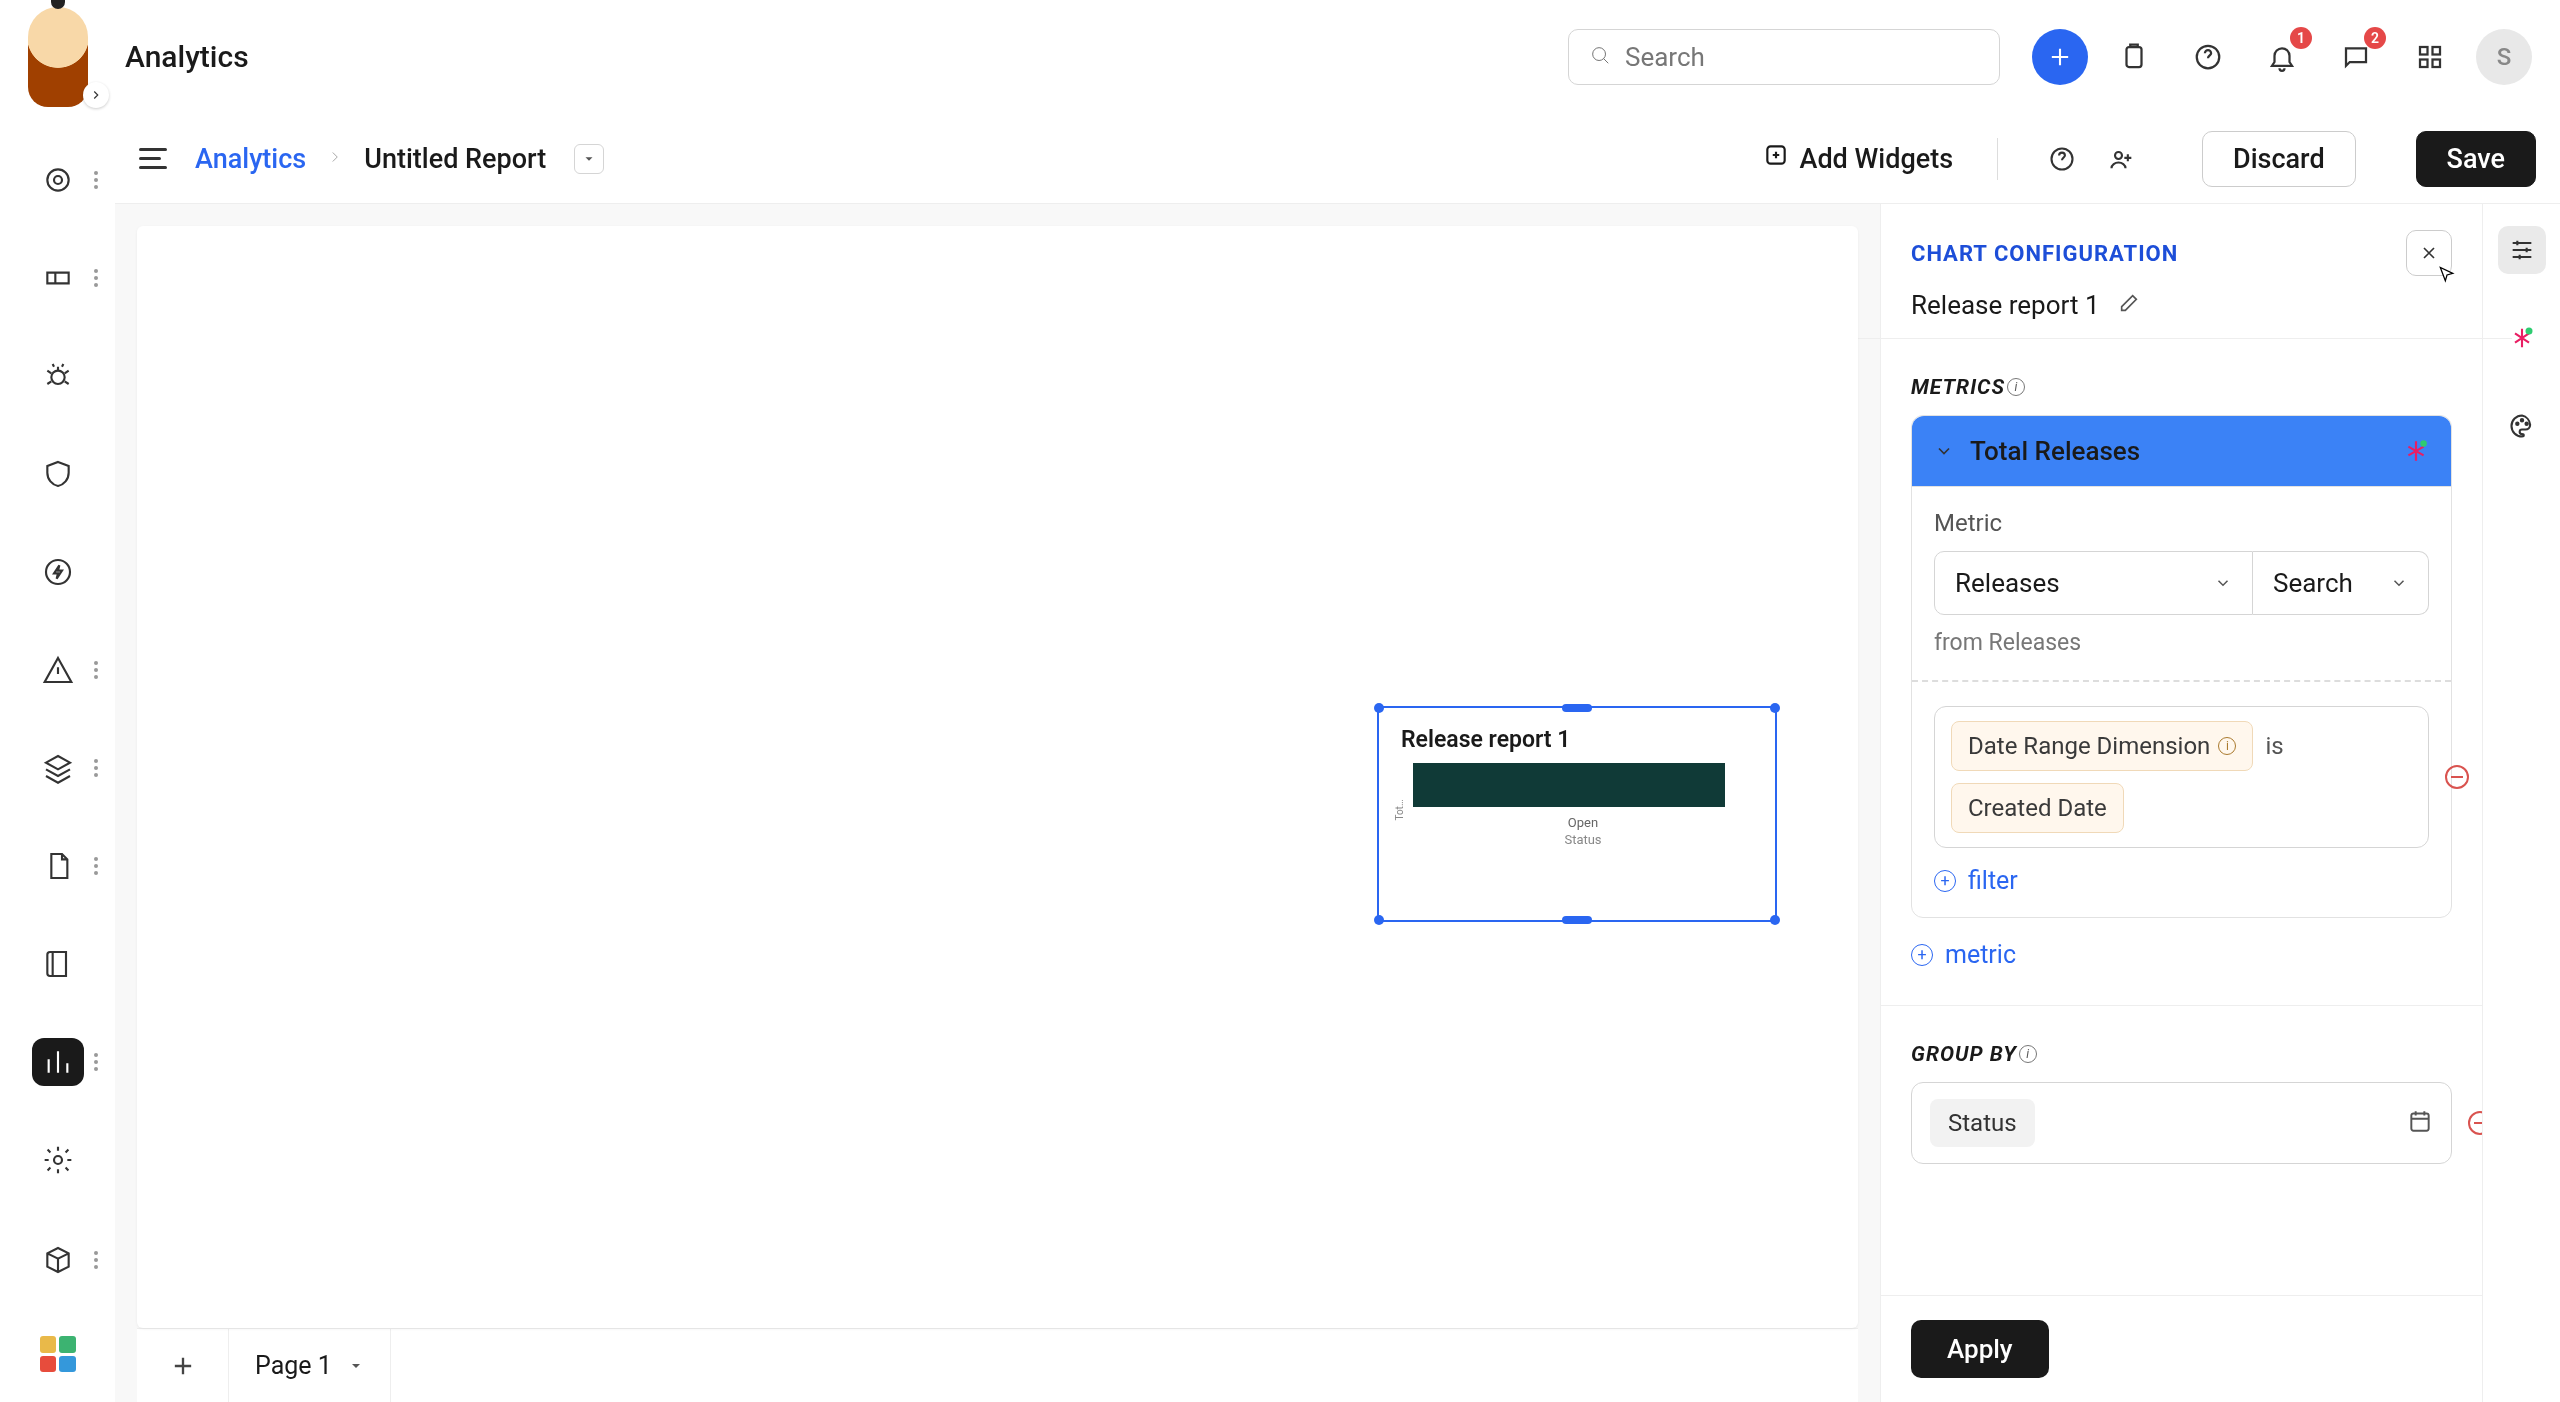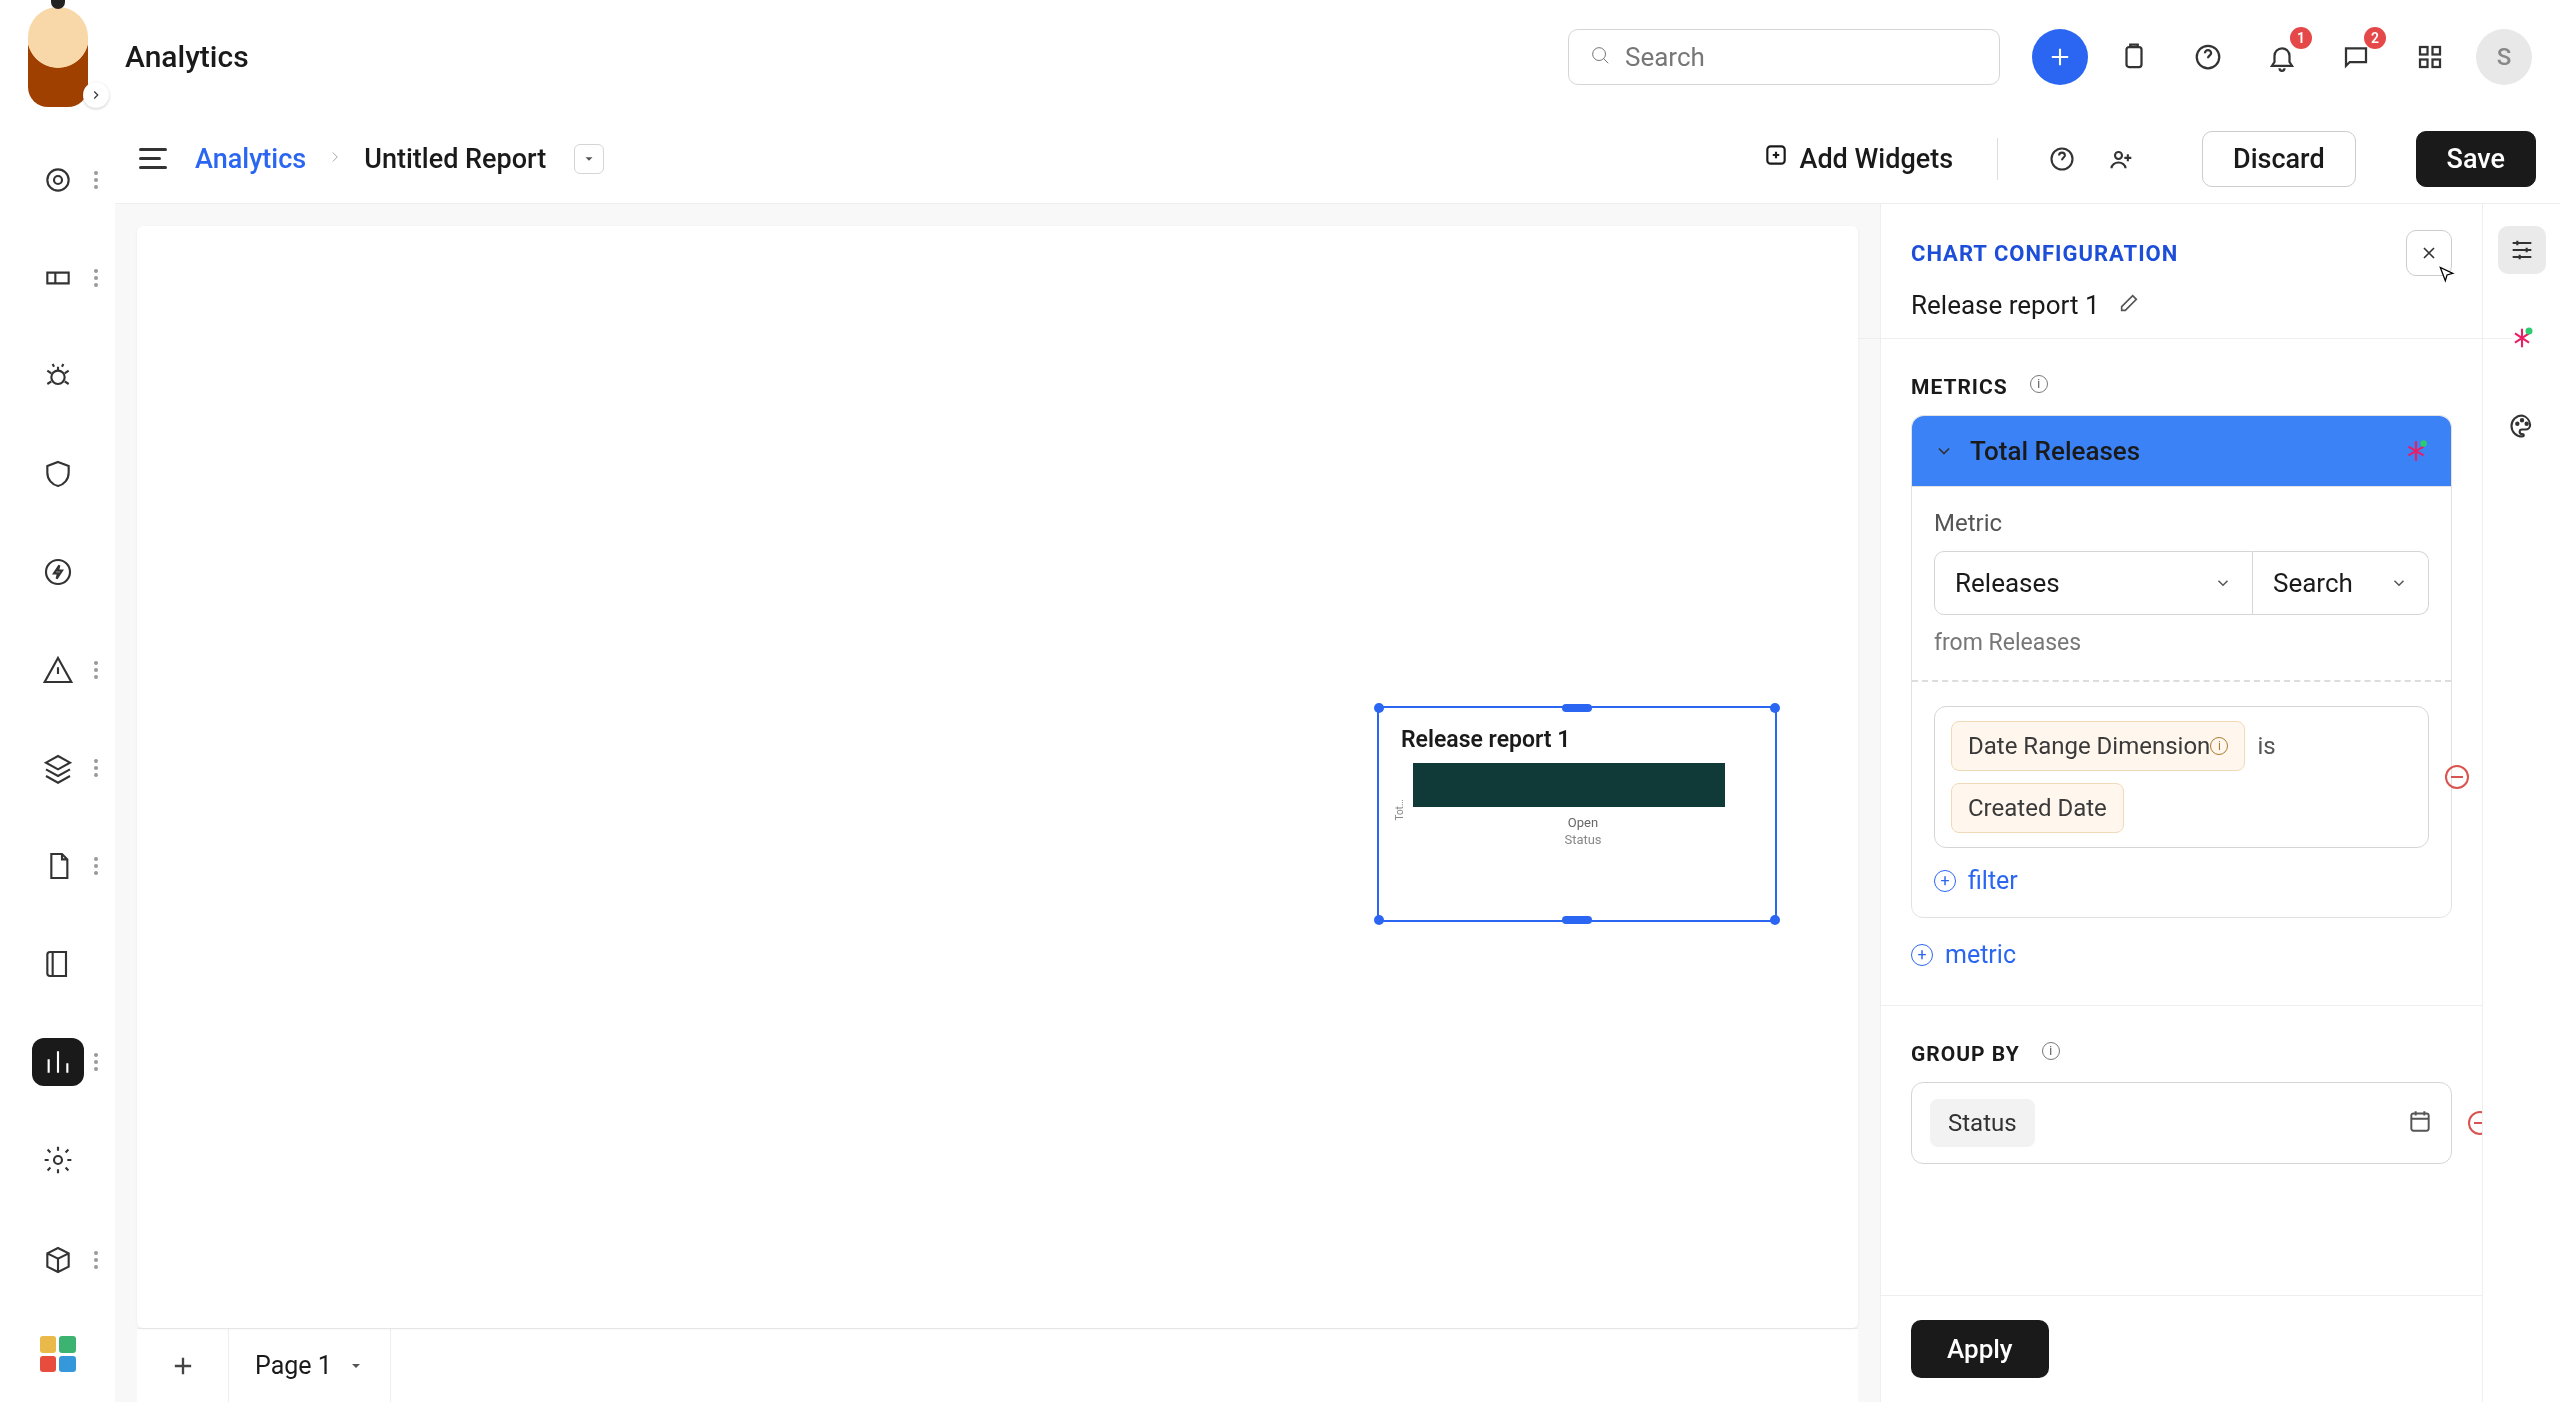--- a/index.html
+++ b/index.html
@@ -98,41 +98,41 @@
 .rpanel-title-row { display:flex; align-items:center; }
 .rpanel-title { font-size:22px; font-weight:700; letter-spacing:1px; color:#1d4ed8; }
 .rpanel-title-row .spacer { flex:1; }
 .close-pill { width:46px; height:46px; border:1px solid #ccc; border-radius:10px; display:flex; align-items:center; justify-content:center; position:relative; }
 .close-pill svg { width:20px; height:20px; stroke:#333; stroke-width:2; }
 .cursor-overlay { position:absolute; right:-6px; bottom:-10px; width:26px; height:26px; }
 .rname-row { display:flex; align-items:center; gap:18px; margin-top:14px; }
 .rname { font-size:26px; color:#1a1a1a; }
 .editpen svg { width:22px; height:22px; stroke:#555; fill:none; stroke-width:1.8; }
 .rpanel-scroll { flex:1; overflow:auto; padding:0 30px 20px; }
-.section-label-row { display:flex; gap:22px; margin:36px 0 16px; }
+.section-label-row { display:flex; align-items:center; gap:2px; margin:36px 0 16px;font-style:italic; }
 .section-label { font-size:21px; font-weight:700; letter-spacing:1px; color:#1a1a1a; }
 .info-dot { width:18px; height:18px; border:1px solid #777; border-radius:50%; display:flex; align-items:center; justify-content:center; font-size:12px; color:#555; }
 
 .metric-card { border:1px solid #e2e2e2; border-radius:12px; }
 .metric-head { display:flex; align-items:center; padding:20px 22px; gap:16px; background:#3b82f6; border-bottom:1px solid #e2e2e2; border-radius:12px 12px 0 0; }
 .metric-head svg.chev { width:20px; height:20px; stroke:#333; stroke-width:2; fill:none; }
 .metric-head-title { font-size:26px; font-weight:500; color:#1a1a1a; flex:1; }
 .beta-ico { width:26px; height:26px; }
 .metric-body { padding:22px; }
 .mlbl { font-size:24px; color:#555; margin-bottom:14px; }
 .mrow { display:flex; gap:0; }
 .sel { flex:1; height:64px; border:1px solid #d5d5d5; display:flex; align-items:center; padding:0 20px; font-size:26px; color:#1a1a1a; justify-content:space-between; }
 .sel:first-child { border-radius:10px 0 0 10px; }
 .sel:last-child { border-radius:0 10px 10px 0; border-left:none; width:176px; flex:none; }
 .sel svg { width:18px; height:18px; stroke:#555; stroke-width:2; fill:none; }
 .from-line { font-size:23px; color:#777; margin-top:14px; }
 .dashsep { border-top:2px dashed #ddd; margin:24px -22px; }
 .filterbox { border:1px solid #d5d5d5; border-radius:12px; padding:14px 16px; display:flex; flex-direction:column; gap:12px; position:relative; }
 .chip-row { display:flex; align-items:center; gap:12px; }
-.chip { background:#fff7ed; border:1px solid #f0d9b8; border-radius:8px; padding:10px 16px; font-size:24px; color:#3a3a3a; display:flex; align-items:center; gap:0; }
+.chip { background:#fff7ed; border:1px solid #f0d9b8; border-radius:8px; padding:10px 16px; font-size:24px; color:#3a3a3a; display:flex; align-items:center; gap:8px; }
 .chip .info-dot { border-color:#aa7a2e; color:#aa7a2e; }
 .istxt { font-size:24px; color:#555; }
 .del-circ { position:absolute; right:-40px; top:50%; transform:translateY(-50%); width:24px; height:24px; border:2px solid #d9534f; border-radius:50%; display:flex; align-items:center; justify-content:center; }
 .del-circ span { width:12px; height:2px; background:#d9534f; }
 .addlink { display:flex; align-items:center; gap:12px; color:#2a66f1; font-size:25px; margin-top:18px; }
 .addlink .pluscirc { width:22px; height:22px; border:1px solid #2a66f1; border-radius:50%; display:flex; align-items:center; justify-content:center; font-size:16px; line-height:1; }
 
 .groupbox { border:1px solid #d5d5d5; border-radius:12px; padding:16px 18px; display:flex; align-items:center; gap:12px; position:relative; }
 .groupbox .chip2 { background:#f2f2f2; border-radius:8px; padding:10px 18px; font-size:24px; color:#333; }
 .groupbox .spacer { flex:1; }

